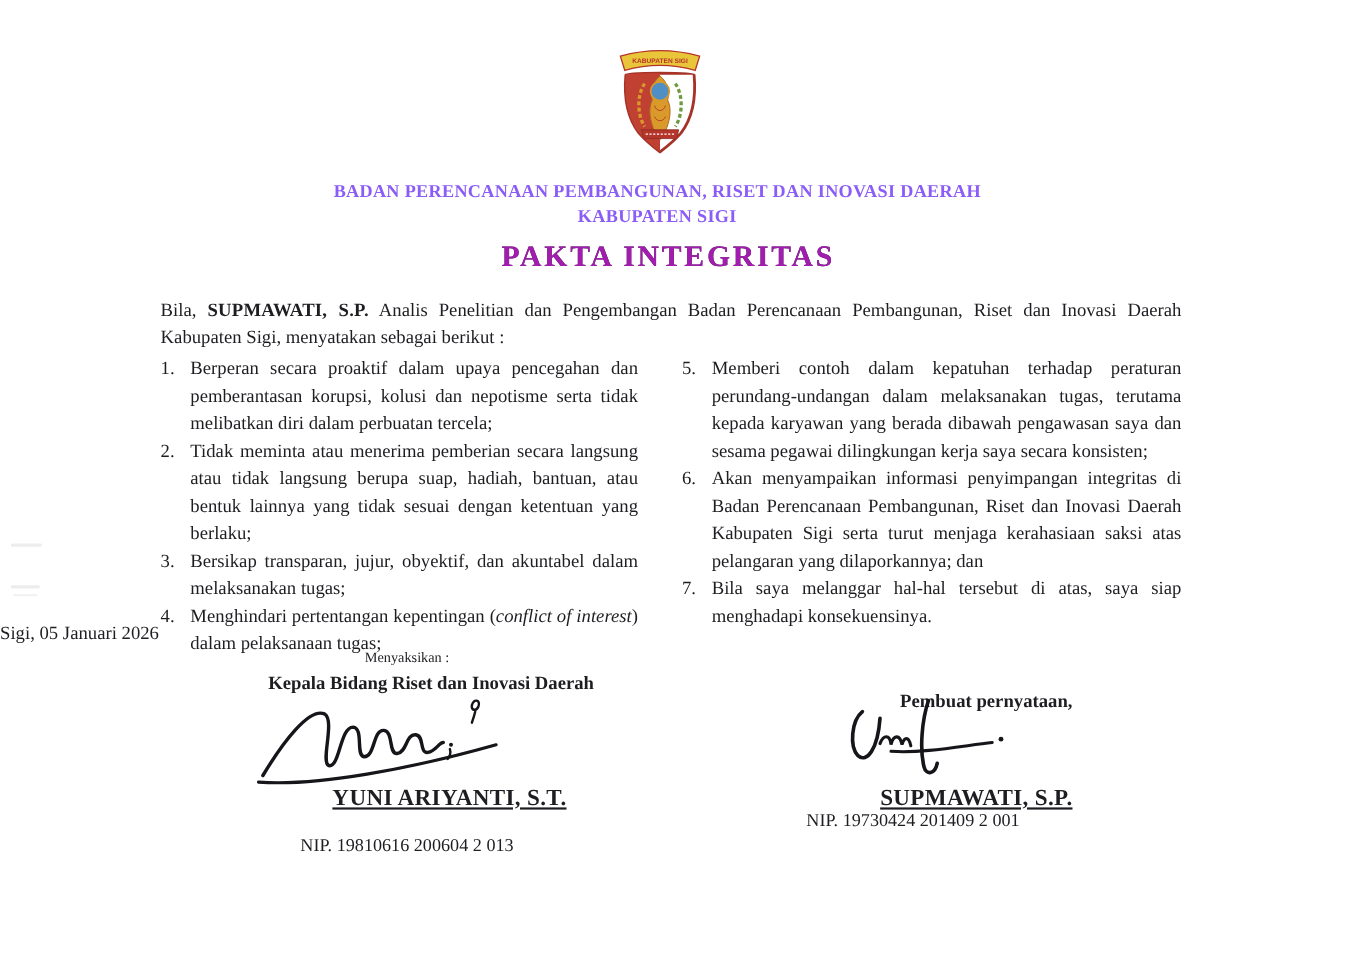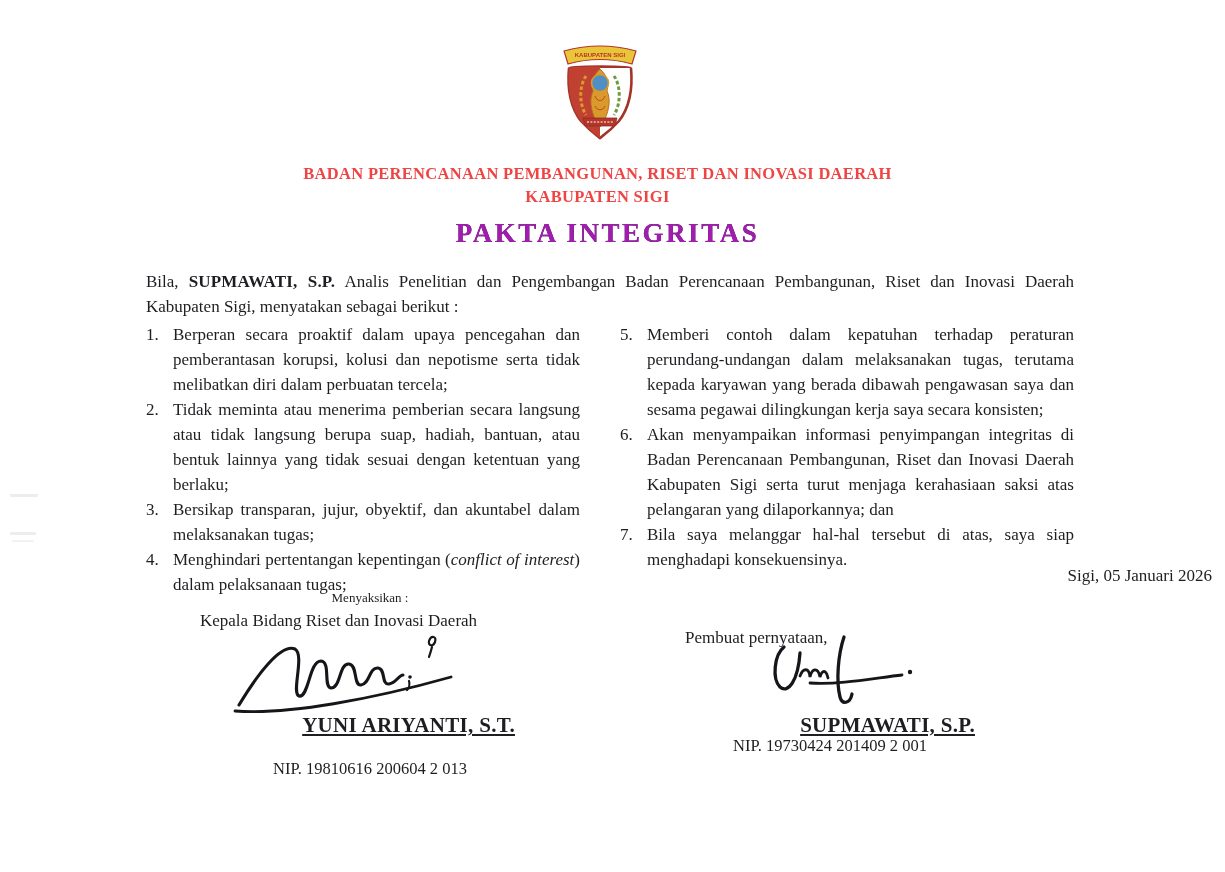--- a/index.html
+++ b/index.html
@@ -14,21 +14,21 @@
   .abs { position: absolute; }
 
   
   .org-header {
     top: 162px; left: 0; width: 1195px;
     text-align: center;
     font-weight: bold;
     font-size: 16.5px;
     line-height: 23px;
     letter-spacing: 0.3px;
-    color: #ef4444;
+    color: #8b5cf6;
   }
   .doc-title {
     top: 218px; left: 0; width: 1215px;
     text-align: center;
     font-weight: bold;
     font-size: 27px;
     letter-spacing: 2.5px;
     color: #a21caf;
     text-shadow: 0 0 0.5px #23232b;
   }
@@ -49,24 +49,24 @@
   }
   .col-left  { width: 434px; }
   .col-right { width: 454px; }
   .item { display: flex; }
   .item .num { width: 27px; flex: 0 0 27px; }
   .item .txt { flex: 1; text-align: justify; }
 
   
   .date-line {
     top: 566px; left: 0; width: 1212px;
-    text-align: right; font-size: 17px;
+    text-align: left; font-size: 17px;
   }
   .sig-label   { font-size: 13px; text-align: center; }
-  .sig-role    { font-weight: normal; font-size: 17px; text-align: left; }
+  .sig-role    { font-weight: bold; font-size: 17px; text-align: right; }
   .sig-name    { font-weight: bold; font-size: 21px; text-align: right; text-decoration: underline; letter-spacing: 0.3px; }
   .sig-nip     { font-size: 16.5px; text-align: center; }
   .w-label { top: 590px; left: 225px; width: 290px; }
   .w-role  { top: 611px; left: 200px; width: 340px; }
   .w-sig   { top: 631px; left: 233px; width: 235px; height: 86px; }
   .w-name  { top: 713px; left: 225px; width: 290px; }
   .w-nip   { top: 736px; left: 225px; width: 290px; margin-top: 23px; }
   .d-label { top: 611px; left: 685px; width: 290px; margin-top: 17px; }
   .d-sig   { top: 631px; left: 770px; width: 165px; height: 86px; }
   .d-name  { top: 713px; left: 685px; width: 290px; }

